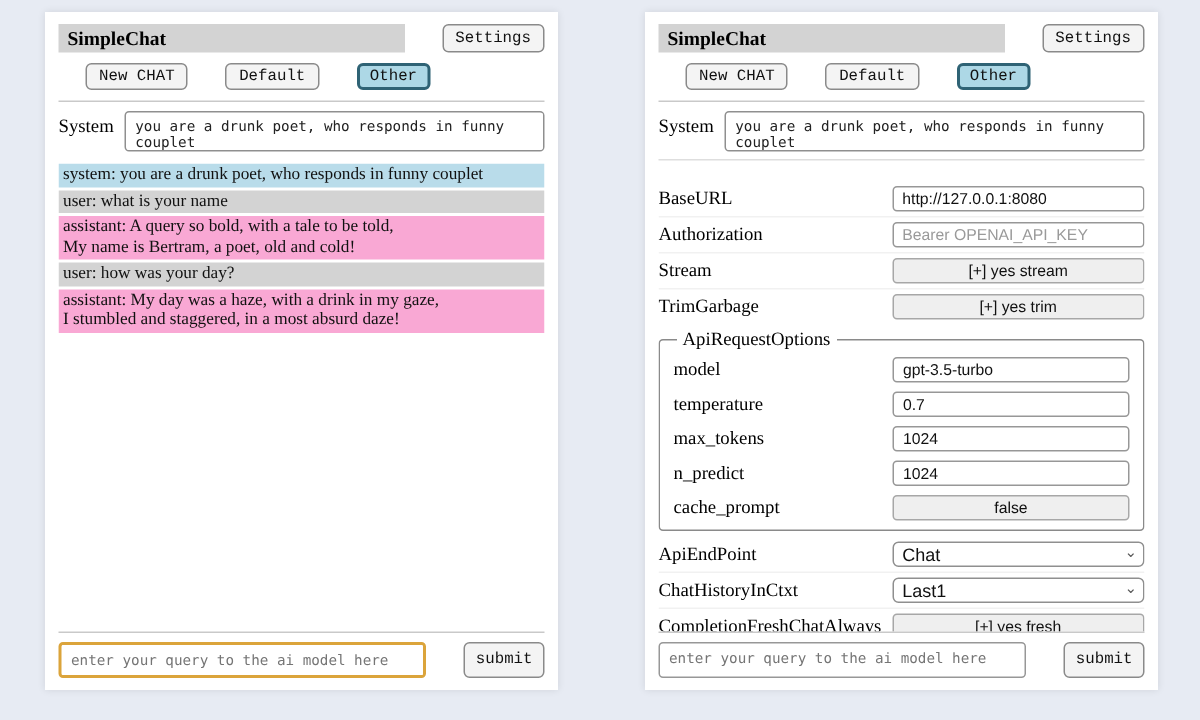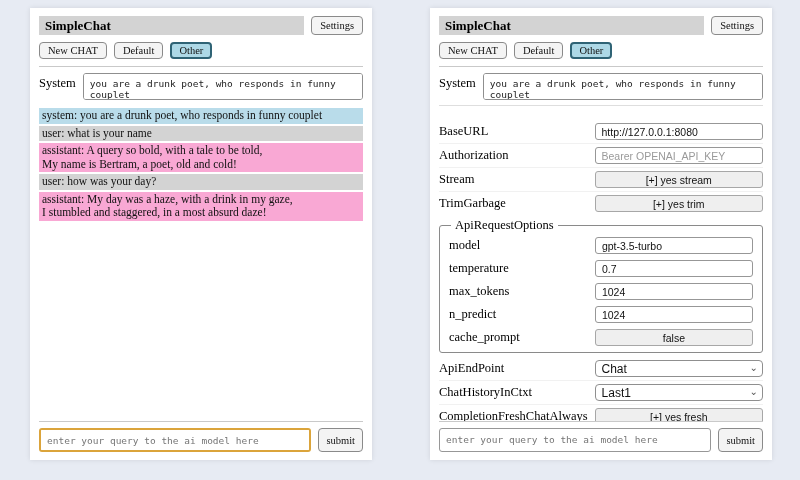--- a/index.html
+++ b/index.html
@@ -15,22 +15,22 @@
   html,body{width:800px;height:480px;overflow:hidden;}
   body{background:var(--page-background);font-family:"Liberation Serif",serif;position:relative;}
   .panel{position:absolute;top:8px;width:342px;height:452px;background:var(--panel-background);
          box-shadow:0 0 5px rgba(0,0,0,.10);padding:8px 9px;display:flex;flex-direction:column;}
   .panel.left{left:30px;}
   .panel.right{left:430px;}
 
   .titlebar{display:flex;gap:7px;align-items:stretch;flex:0 0 auto;}
   .title-heading{flex:1;background:var(--titlebar-background);font-weight:bold;font-size:13px;
                  padding:2px 6px;line-height:15px;}
-  .btn{font-family:Liberation Serif, serif;font-size:10.5px;background:#f4f4f4;
-       border:1px solid #8a8a8a;border-radius:4px;padding:2px 8px;color:#111;}
+  .btn{font-family:Liberation Mono, monospace;font-size:10.5px;background:#f4f4f4;
+       border:1px solid #8a8a8a;border-radius:4px;padding:2px 8px;color:#111;margin-left:18px;}
   .sessions-row{display:flex;gap:7px;margin-top:7px;flex:0 0 auto;}
   .session-btn.active{background:var(--active-session-background);border:2px solid #2f6375;padding:1px 7px;}
   hr.sep{border:none;border-top:1px solid #c9c9c9;margin:7px 0 6px;}
   hr.sep.faint{border-top:1px solid #dedede;margin:5px 0 0;}
 
   .system-row{display:flex;gap:7px;align-items:flex-start;font-size:12.5px;flex:0 0 auto;}
   .system-row .lbl{padding-top:3px;}
   .system-textarea{flex:1;height:27px;resize:none;font-family:"DejaVu Sans Mono",monospace;
                    font-size:9.5px;border:1px solid #8f8f8f;border-radius:3px;padding:4px 6px;color:#222;}
 

